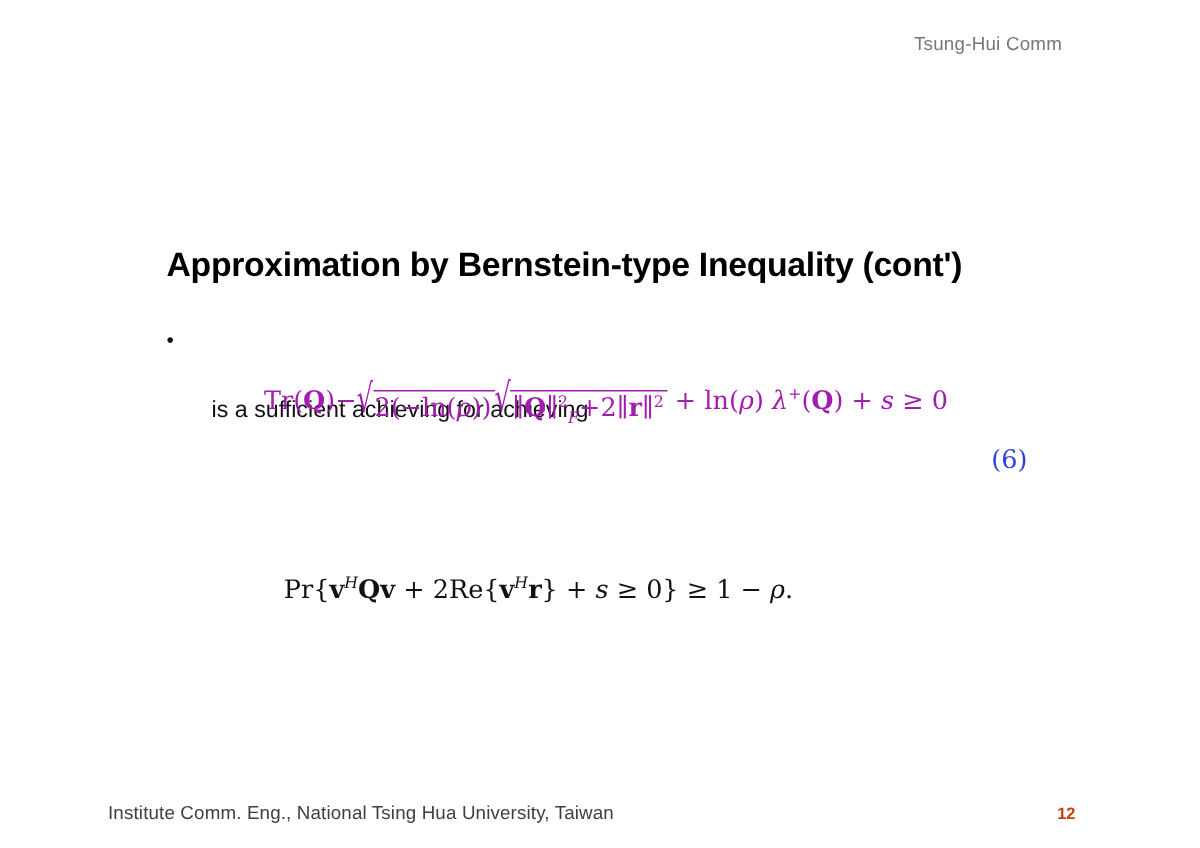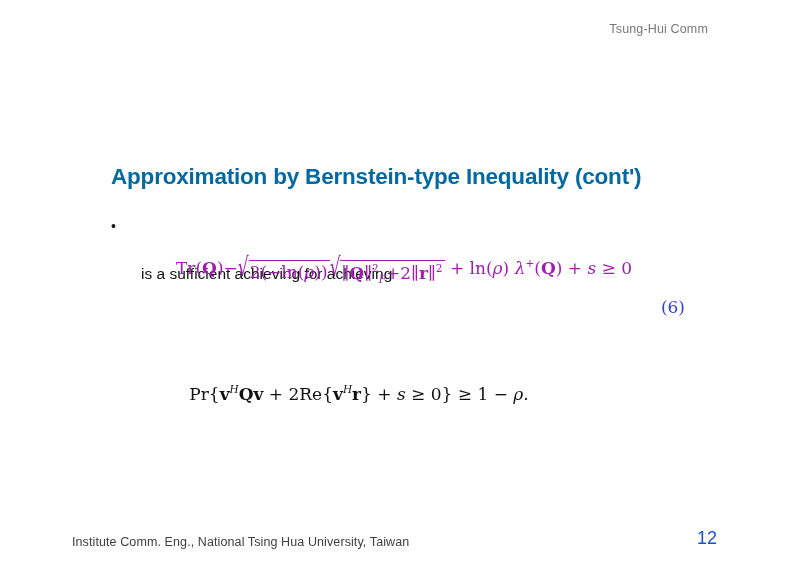--- a/index.html
+++ b/index.html
@@ -32,21 +32,21 @@
     white-space: nowrap;
   }
 
   
   .title {
     position: absolute;
     top: 164px;
     left: 111px;
     font-size: 22.5px;
     font-weight: bold;
-    color: #0369a1;
+    color: #000000;
     letter-spacing: -0.2px;
     white-space: nowrap;
   }
 
   
   .body {
     position: absolute;
     top: 216px;
     left: 111px;
     width: 600px;
@@ -165,23 +165,24 @@
     left: 72px;
     font-size: 12.5px;
     color: #404040;
     letter-spacing: 0.1px;
     white-space: nowrap;
   }
   .footer-page {
     position: absolute;
     bottom: 16px;
     right: 83px;
-    font-size: 18px;
-    color: #1d4ed8;
-    white-space: nowrap;
+    font-size: 11px;
+    color: #c2410c;
+    white-space: nowrap;
+    font-weight: bold;
   }
 </style>
 </head>
 <body>
 
 <div class="slide">
 
   <div class="header">Tsung-Hui Comm</div>
 
   <div class="title">Approximation by Bernstein-type Inequality (cont')</div>

